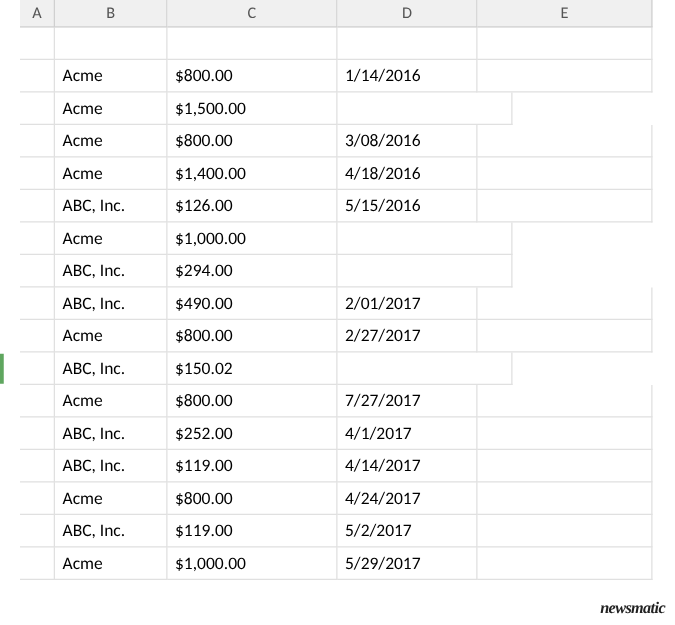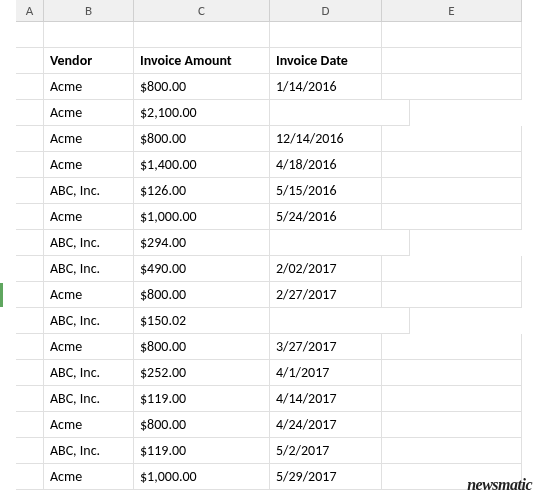--- a/index.html
+++ b/index.html
@@ -53,21 +53,21 @@
     .col-E { width: 140px; }
     .hdr { font-weight: bold; }
     .ra { }
     .watermark {
       position: absolute;
       bottom: 6px;
       right: 8px;
       font-family: Georgia, serif;
       font-style: italic;
       font-weight: bold;
-      font-size: 16px;
+      font-size: 13px;
       color: #222;
       letter-spacing: -0.5px;
     }
     .green-edge {
       position: absolute;
       left: 0;
       top: 283px;
       width: 3px;
       height: 24px;
       background: #5fa65f;
@@ -88,101 +88,93 @@
   </div>
 
   <div class="grid-row">
     <div class="cell col-A"></div>
     <div class="cell col-B"></div>
     <div class="cell col-C"></div>
     <div class="cell col-D"></div>
     <div class="cell col-E"></div>
   </div>
 
-  <div class="grid-row">
-    <div class="cell col-A"></div>
-    <div class="cell col-B hdr">Vendor</div>
-    <div class="cell col-C hdr">Invoice Amount</div>
-    <div class="cell col-D hdr">Invoice Date</div>
-    <div class="cell col-E"></div>
-  </div>
 
   <div id="data-rows">
       <div class="grid-row">
         <div class="cell col-A"></div>
         <div class="cell col-B">Acme</div>
         <div class="cell col-C ra">$800.00</div>
         <div class="cell col-D ra">1/14/2016</div>
         <div class="cell col-E"></div>
       </div>
       <div class="grid-row">
         <div class="cell col-A"></div>
         <div class="cell col-B">Acme</div>
-        <div class="cell col-C ra">$2,100.00</div>
-        <div class="cell col-E"></div>
-      </div>
-      <div class="grid-row">
-        <div class="cell col-A"></div>
-        <div class="cell col-B">Acme</div>
-        <div class="cell col-C ra">$800.00</div>
-        <div class="cell col-D ra">12/14/2016</div>
+        <div class="cell col-C ra">$1,500.00</div>
+        <div class="cell col-E"></div>
+      </div>
+      <div class="grid-row">
+        <div class="cell col-A"></div>
+        <div class="cell col-B">Acme</div>
+        <div class="cell col-C ra">$800.00</div>
+        <div class="cell col-D ra">3/08/2016</div>
         <div class="cell col-E"></div>
       </div>
       <div class="grid-row">
         <div class="cell col-A"></div>
         <div class="cell col-B">Acme</div>
         <div class="cell col-C ra">$1,400.00</div>
         <div class="cell col-D ra">4/18/2016</div>
         <div class="cell col-E"></div>
       </div>
       <div class="grid-row">
         <div class="cell col-A"></div>
         <div class="cell col-B">ABC, Inc.</div>
         <div class="cell col-C ra">$126.00</div>
         <div class="cell col-D ra">5/15/2016</div>
         <div class="cell col-E"></div>
       </div>
       <div class="grid-row">
         <div class="cell col-A"></div>
         <div class="cell col-B">Acme</div>
         <div class="cell col-C ra">$1,000.00</div>
-        <div class="cell col-D ra">5/24/2016</div>
         <div class="cell col-E"></div>
       </div>
       <div class="grid-row">
         <div class="cell col-A"></div>
         <div class="cell col-B">ABC, Inc.</div>
         <div class="cell col-C ra">$294.00</div>
         <div class="cell col-E"></div>
       </div>
       <div class="grid-row">
         <div class="cell col-A"></div>
         <div class="cell col-B">ABC, Inc.</div>
         <div class="cell col-C ra">$490.00</div>
-        <div class="cell col-D ra">2/02/2017</div>
+        <div class="cell col-D ra">2/01/2017</div>
         <div class="cell col-E"></div>
       </div>
       <div class="grid-row">
         <div class="cell col-A"></div>
         <div class="cell col-B">Acme</div>
         <div class="cell col-C ra">$800.00</div>
         <div class="cell col-D ra">2/27/2017</div>
         <div class="cell col-E"></div>
       </div>
       <div class="grid-row">
         <div class="cell col-A"></div>
         <div class="cell col-B">ABC, Inc.</div>
         <div class="cell col-C ra">$150.02</div>
         <div class="cell col-E"></div>
       </div>
       <div class="grid-row">
         <div class="cell col-A"></div>
         <div class="cell col-B">Acme</div>
         <div class="cell col-C ra">$800.00</div>
-        <div class="cell col-D ra">3/27/2017</div>
+        <div class="cell col-D ra">7/27/2017</div>
         <div class="cell col-E"></div>
       </div>
       <div class="grid-row">
         <div class="cell col-A"></div>
         <div class="cell col-B">ABC, Inc.</div>
         <div class="cell col-C ra">$252.00</div>
         <div class="cell col-D ra">4/1/2017</div>
         <div class="cell col-E"></div>
       </div>
       <div class="grid-row">

